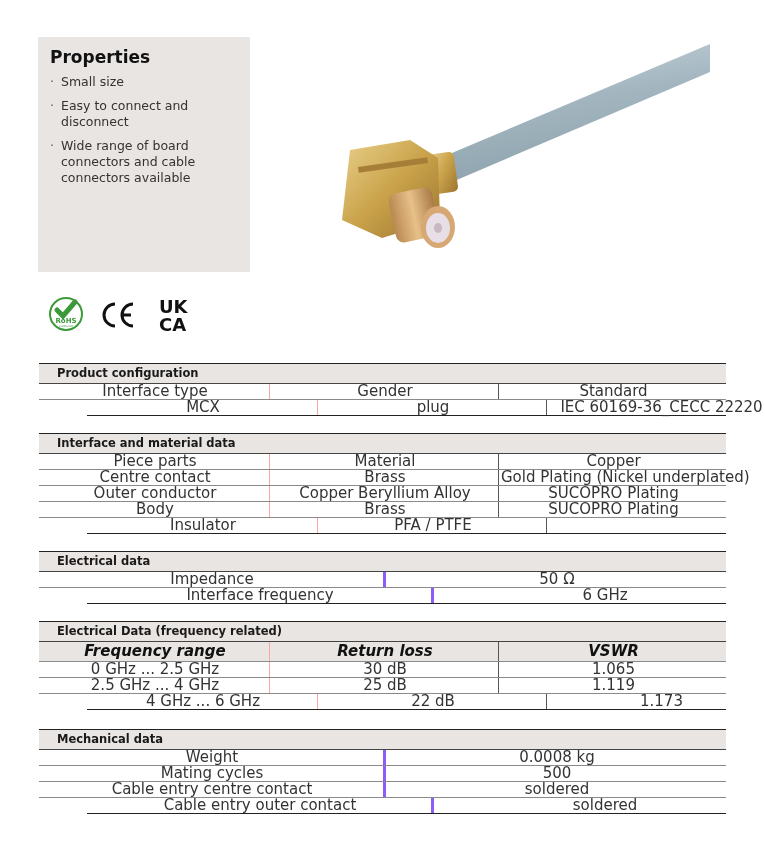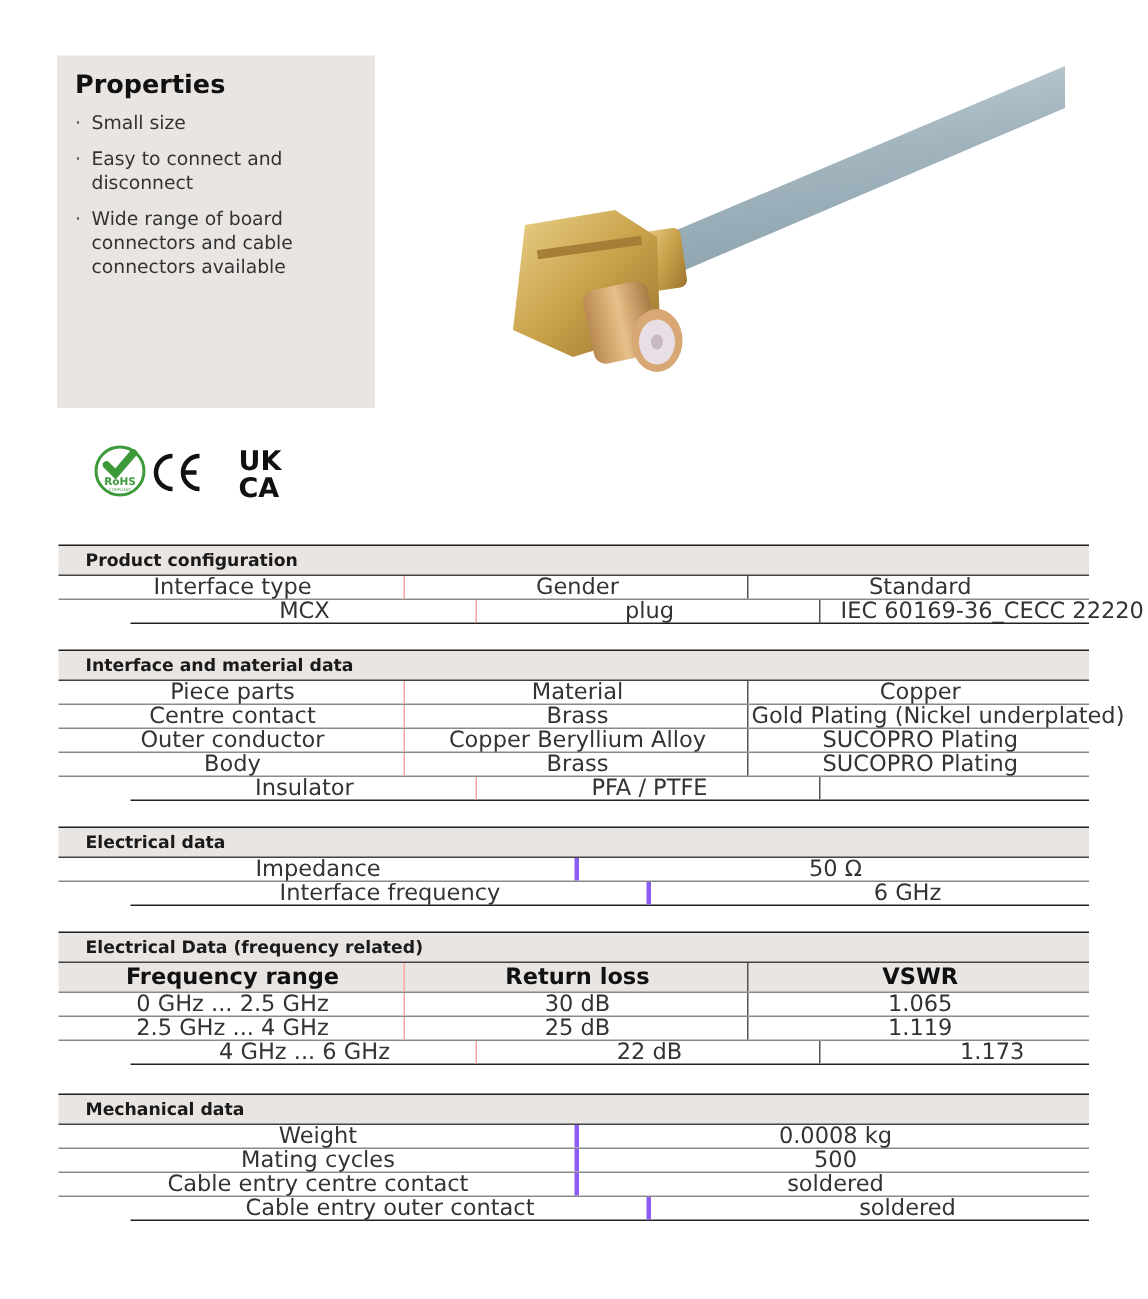--- a/index.html
+++ b/index.html
@@ -11,21 +11,21 @@
   .props li { position:relative; padding-left:11px; font-size:12.5px; line-height:16px; color:#333; margin-bottom:8px; }
   .props li .dot { position:absolute; left:0; top:0; color:#555; }
   .product { position:absolute; left:330px; top:40px; width:385px; height:230px; }
   .certs { position:absolute; left:45px; top:296px; height:40px; }
   .cert { position:absolute; top:0; }
   .tbl { position:absolute; left:39px; width:687px; }
   .tbl .title { height:19px; background:#e9e5e2; border-top:1.5px solid #222; border-bottom:1px solid #444;
                 font-size:11.5px; font-weight:bold; line-height:19px; padding-left:18px; position:relative; }
   .tbl .row { height:15px; border-bottom:1px solid #8a8a8a; font-size:15px; line-height:15px; position:relative; color:#333;text-align:center; }
   .tbl .row:last-child { border-bottom:1.5px solid #222;margin-left:48px; }
-  .tbl .row.hdr { background:#e9e5e2; font-weight:bold; height:19px; line-height:19px; color:#111; }
+  .tbl .row.hdr { background:#e9e5e2; font-weight:bold; height:19px; line-height:19px; color:#111;font-style:italic; }
   .tbl .cell { position:absolute; top:0; height:100%; padding-left:2px; box-sizing:border-box; white-space:nowrap; }
   .tbl .c3-0 { left:0; width:230px; }
   .tbl .c3-1 { left:230px; width:229px; border-left:1px solid #fca5a5; }
   .tbl .c3-2 { left:459px; width:228px; border-left:1px solid #555; }
   .tbl .c2-0 { left:0; width:344px; }
   .tbl .c2-1 { left:344px; width:343px; border-left:3px solid #8b5cf6; }
 </style>
 </head>
 <body>
 
@@ -66,21 +66,21 @@
     <rect x="28" y="122" width="70" height="6" fill="#a67e38" transform="rotate(-8 63 125)"></rect>
 
     <rect x="62" y="150" width="44" height="50" rx="8" fill="url(#gold2)" transform="rotate(-12 84 175)"></rect>
     <ellipse cx="108" cy="187" rx="17" ry="21" fill="#d7a874"></ellipse>
     <ellipse cx="108" cy="188" rx="12" ry="15" fill="#e8dfe6"></ellipse>
     <ellipse cx="108" cy="188" rx="4" ry="5" fill="#c8b8c0"></ellipse>
   </svg>
 </div>
 
 <div class="certs">
-  <div class="cert" style="left:17px;">
+  <div class="cert" style="left:3px;">
     <svg width="36" height="36" viewBox="0 0 36 36">
       <circle cx="18" cy="18" r="16" fill="#fff" stroke="#3c9a3a" stroke-width="2"></circle>
       <path d="M9 14 L15 20 L27 6" stroke="#3c9a3a" stroke-width="5" fill="none" stroke-linecap="round"></path>
       <text x="18" y="27" font-size="7" font-weight="bold" fill="#3c9a3a" text-anchor="middle" font-family="DejaVu Sans, sans-serif">RoHS</text>
       <text x="18" y="31" font-size="2.5" fill="#3c9a3a" text-anchor="middle" font-family="DejaVu Sans, sans-serif">COMPLIANT</text>
     </svg>
   </div>
   <div class="cert" style="left:55px; top:4px;">
     <svg width="36" height="30" viewBox="0 0 36 30">
       <path d="M15 4 A11 11 0 1 0 15 26" stroke="#111" stroke-width="3" fill="none"></path>

